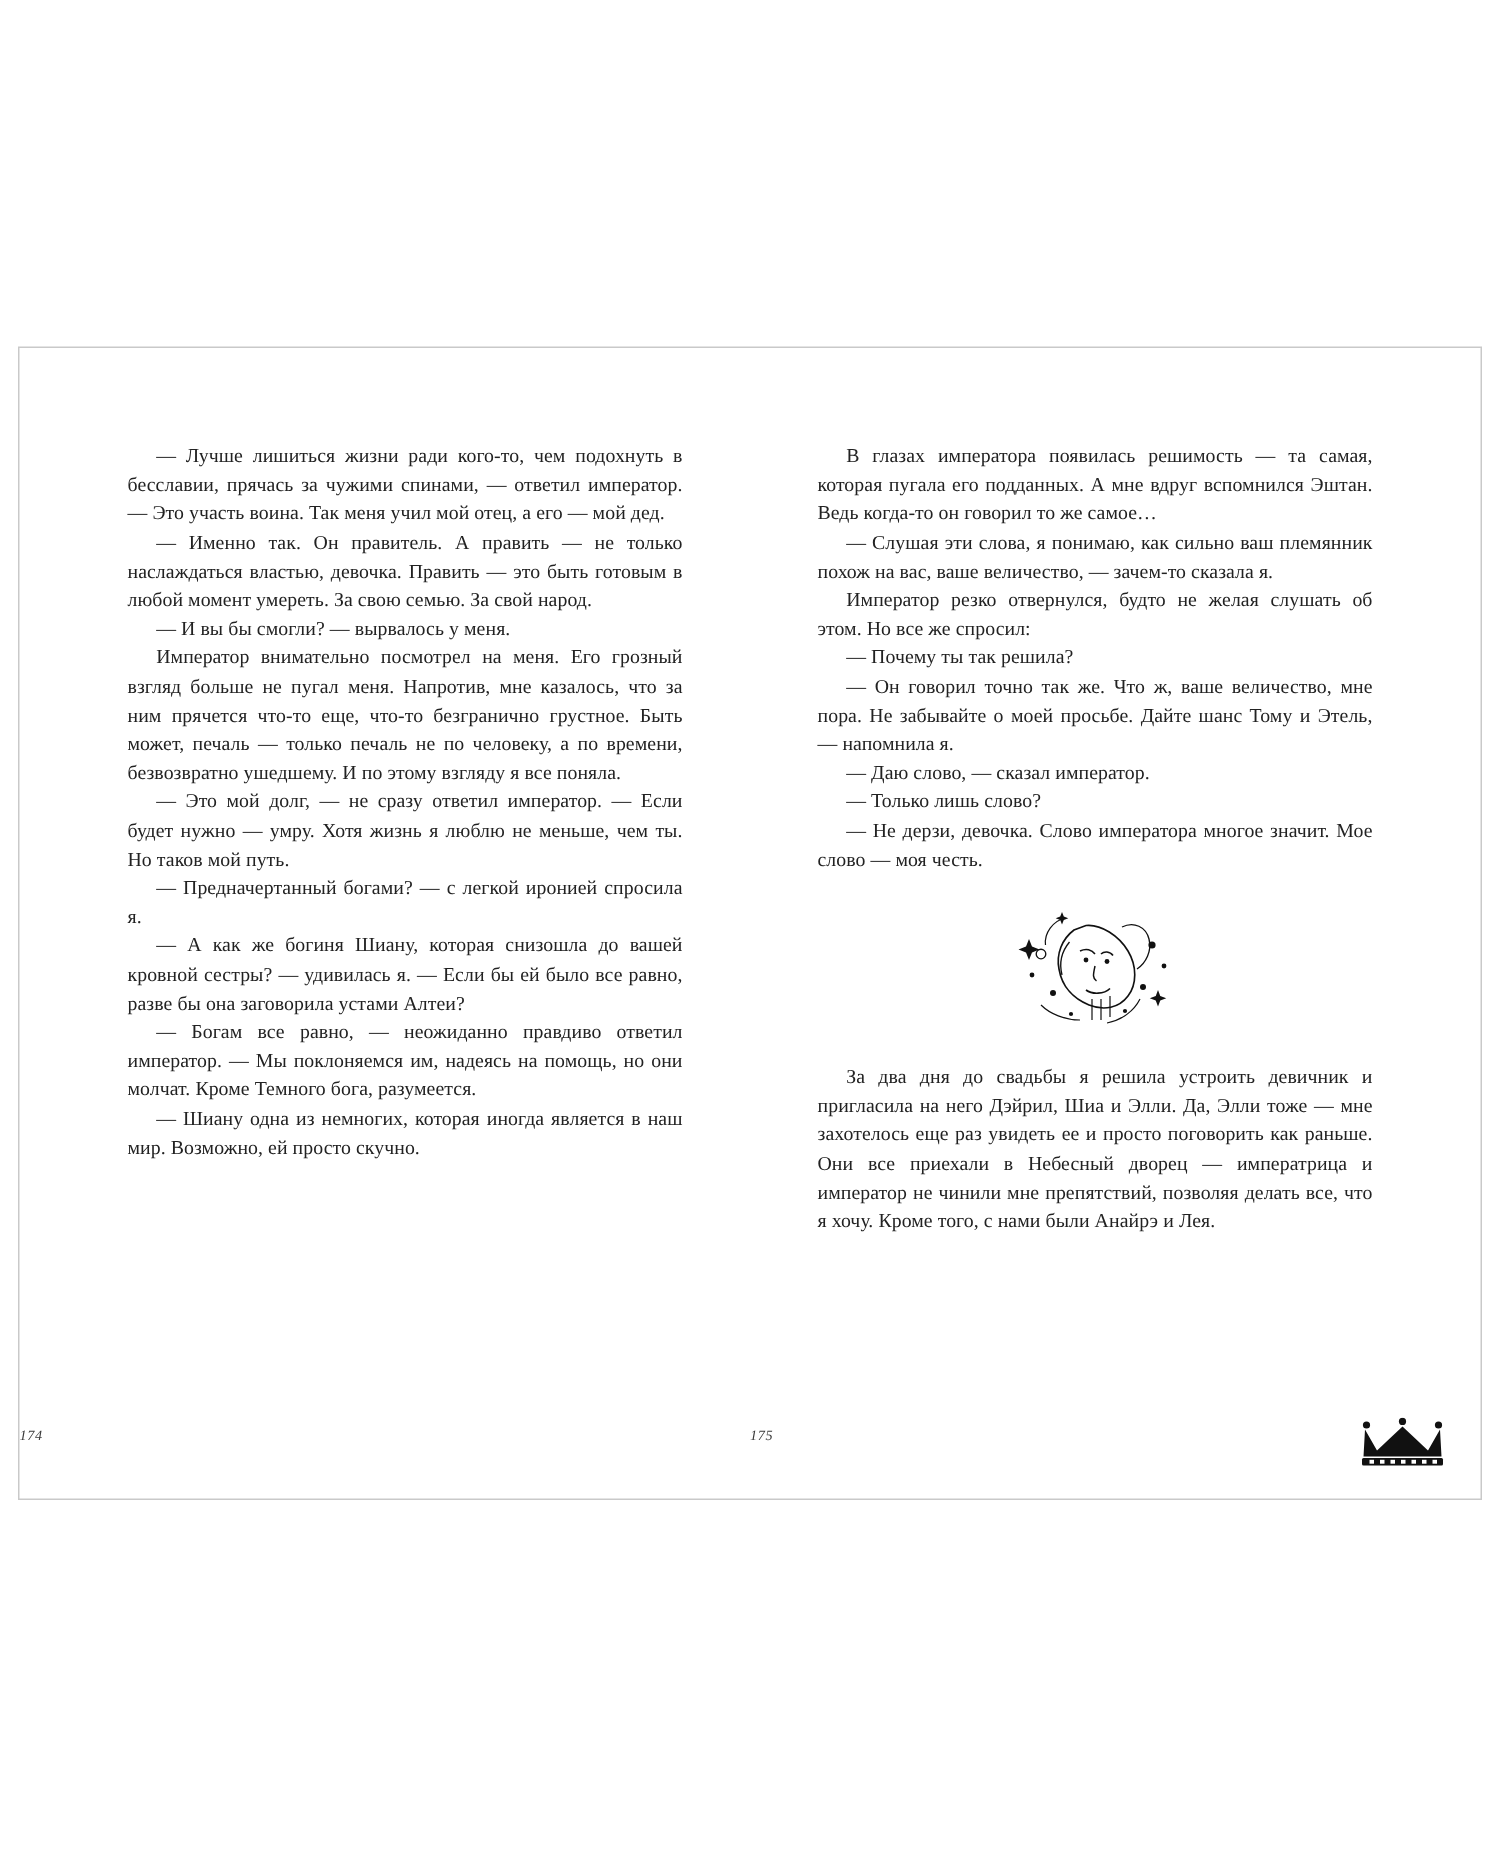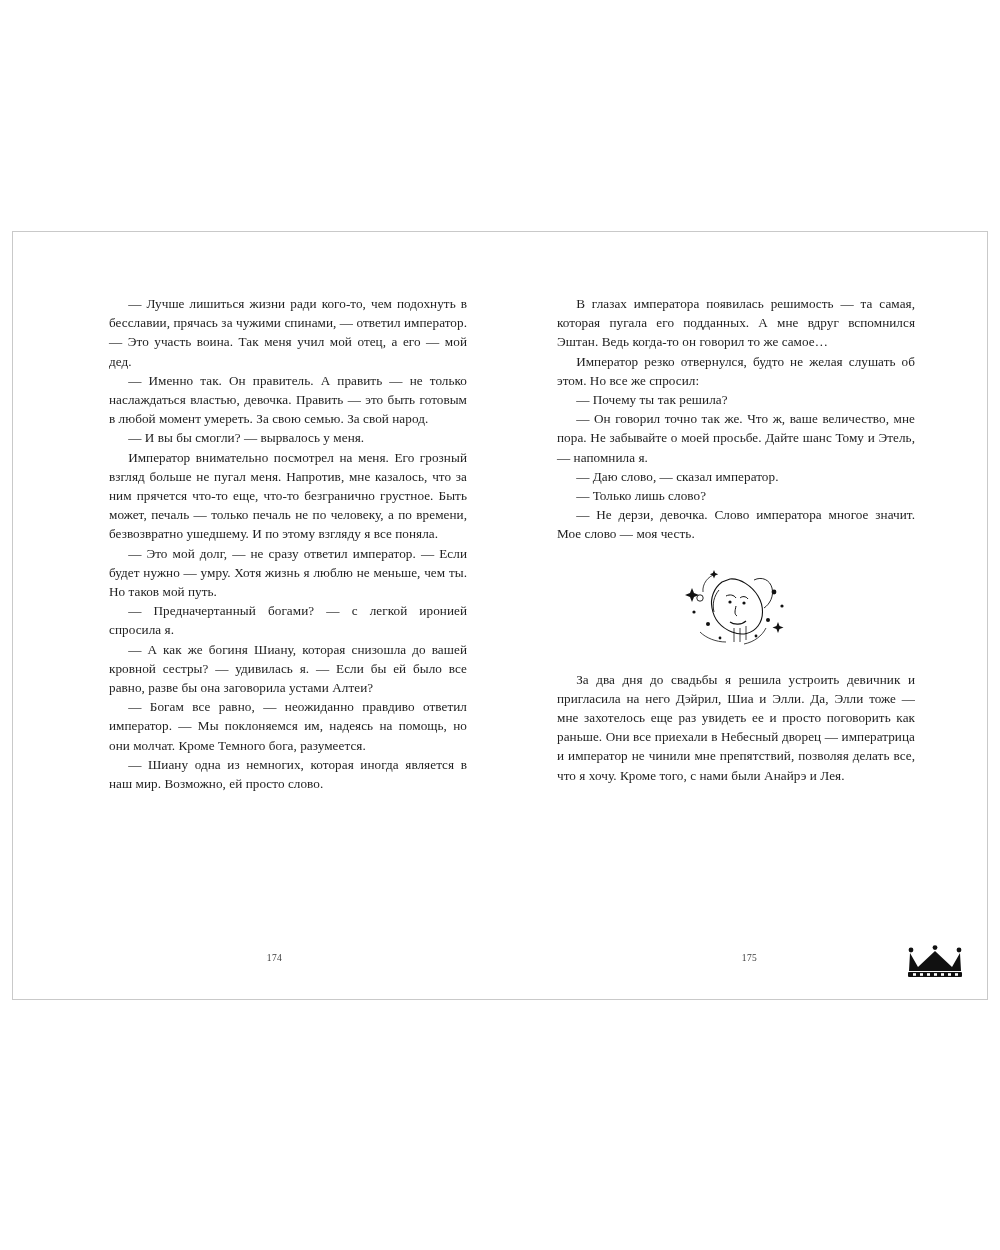--- a/index.html
+++ b/index.html
@@ -20,21 +20,20 @@
     position: absolute;
     left: 12px;
     top: 231px;
     width: 976px;
     height: 769px;
     background: #ffffff;
     border: 1px solid #c9c9c9;
     box-sizing: border-box;
     display: flex;
     flex-direction: row;
-    padding-left: 24px;
   }
 
   .page {
     position: relative;
     box-sizing: border-box;
     flex: 1 1 50%;
     height: 100%;
   }
 
   .page-left {
@@ -59,21 +58,21 @@
   }
 
   .page-number {
     position: absolute;
     bottom: 36px;
     font-size: 9.5px;
     color: #3a3a3a;
     letter-spacing: 0.4px;
     width: 100%;
     left: 0;
-    text-align: center;
+    font-style: italic;
   }
   .page-left .page-number { padding-right: 27px; }
   .page-right .page-number { padding-right: 27px; }
 
   .ornament {
     margin: 18px auto 16px auto;
     width: 132px;
     height: 92px;
     display: block;
   }
@@ -96,28 +95,29 @@
   <div class="page page-left">
     <div class="column">
       <p>— Лучше лишиться жизни ради кого-то, чем подохнуть в бесславии, прячась за чужими спинами, — ответил император. — Это участь воина. Так меня учил мой отец, а его — мой дед.</p>
       <p>— Именно так. Он правитель. А править — не только наслаждаться властью, девочка. Править — это быть готовым в любой момент умереть. За свою семью. За свой народ.</p>
       <p>— И вы бы смогли? — вырвалось у меня.</p>
       <p>Император внимательно посмотрел на меня. Его грозный взгляд больше не пугал меня. Напротив, мне казалось, что за ним прячется что-то еще, что-то безгранично грустное. Быть может, печаль — только печаль не по человеку, а по времени, безвозвратно ушедшему. И по этому взгляду я все поняла.</p>
       <p>— Это мой долг, — не сразу ответил император. — Если будет нужно — умру. Хотя жизнь я люблю не меньше, чем ты. Но таков мой путь.</p>
       <p>— Предначертанный богами? — с легкой иронией спросила я.</p>
       <p>— А как же богиня Шиану, которая снизошла до вашей кровной сестры? — удивилась я. — Если бы ей было все равно, разве бы она заговорила устами Алтеи?</p>
       <p>— Богам все равно, — неожиданно правдиво ответил император. — Мы поклоняемся им, надеясь на помощь, но они молчат. Кроме Темного бога, разумеется.</p>
-      <p>— Шиану одна из немногих, которая иногда является в наш мир. Возможно, ей просто слово.</p>
+      <p>— Шиану одна из немногих, которая иногда является в наш мир. Возможно, ей просто скучно.</p>
     </div>
     <div class="page-number">174</div>
   </div>
 
   <div class="page page-right">
     <div class="column">
       <p>В глазах императора появилась решимость — та самая, которая пугала его подданных. А мне вдруг вспомнился Эштан. Ведь когда-то он говорил то же самое…</p>
+      <p>— Слушая эти слова, я понимаю, как сильно ваш племянник похож на вас, ваше величество, — зачем-то сказала я.</p>
       <p>Император резко отвернулся, будто не желая слушать об этом. Но все же спросил:</p>
       <p>— Почему ты так решила?</p>
       <p>— Он говорил точно так же. Что ж, ваше величество, мне пора. Не забывайте о моей просьбе. Дайте шанс Тому и Этель, — напомнила я.</p>
       <p>— Даю слово, — сказал император.</p>
       <p>— Только лишь слово?</p>
       <p>— Не дерзи, девочка. Слово императора многое значит. Мое слово — моя честь.</p>
     </div>
 
     <svg class="ornament" viewBox="0 0 132 92" xmlns="http://www.w3.org/2000/svg">
       <g fill="#111" stroke="#111">

